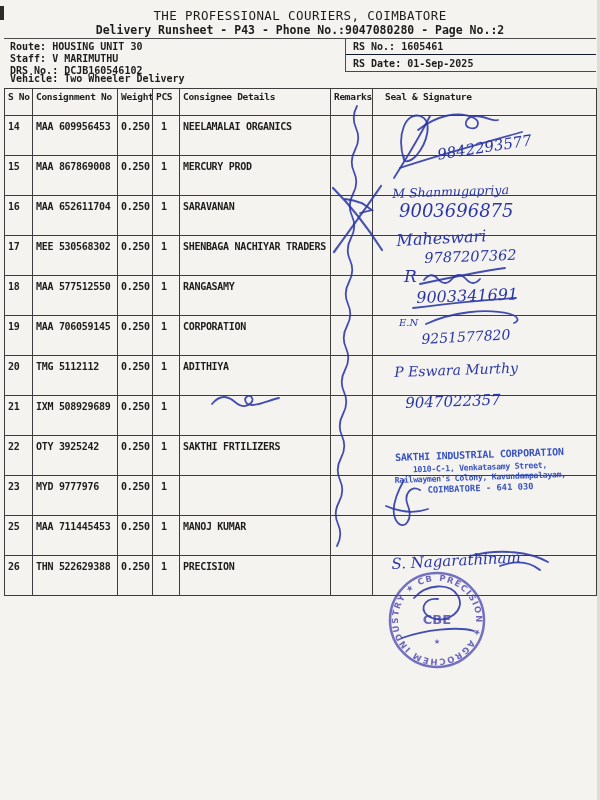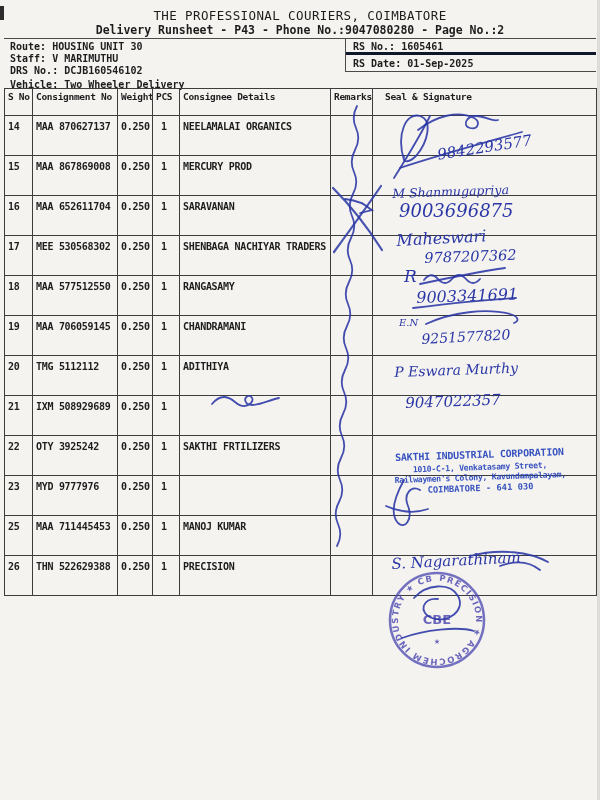--- a/index.html
+++ b/index.html
@@ -10,21 +10,21 @@
   .title { position:absolute; top:8px; left:0; width:100%; text-align:center;
            font-size:12.5px; font-weight:normal; letter-spacing:.4px; }
   .subtitle { position:absolute; top:23px; left:0; width:100%; text-align:center;
               font-size:11.5px; font-weight:bold; }
   .rule-top { position:absolute; left:4px; width:592px; top:38px; height:1px; background:#4a4a4a; }
 
   .info-line { position:absolute; left:10px; font-size:10px; font-weight:bold; white-space:pre; }
   .rs-box { position:absolute; left:345px; top:38px; width:251px; height:34px;
             border-left:1px solid #4a4a4a; border-bottom:1px solid #4a4a4a; }
   .rs-row { height:17px; font-size:10px; font-weight:bold; padding:3px 0 0 7px; white-space:pre; }
-  .rs-row.first { border-bottom:3px solid #0f172a; }
+  .rs-row.first { border-bottom:1px solid #0f172a; }
 
   table.doc { position:absolute; left:4px; top:88px; width:592px;
               border-collapse:collapse; table-layout:fixed; }
   .doc th, .doc td { border:1px solid #3d3d3d; font-weight:bold; text-align:left;
                      vertical-align:top; overflow:hidden; white-space:nowrap;
                      letter-spacing:-0.3px; }
   .doc th { font-size:9.5px; height:27px; padding:2px 0 0 3px; }
   .doc td { font-size:10px; height:40px; padding:5px 0 0 3px; }
   .doc th.seal { padding-left:12px; }
   .doc td.pcs { padding-left:8px; }
@@ -59,21 +59,21 @@
   <div class="artifact1"></div>
   <div class="artifact2"></div>
 
   <div class="title">THE PROFESSIONAL COURIERS, COIMBATORE</div>
   <div class="subtitle">Delivery Runsheet - P43 - Phone No.:9047080280 - Page No.:2</div>
   <div class="rule-top"></div>
 
   <div class="info-line" style="top:41px">Route: HOUSING UNIT 30</div>
   <div class="info-line" style="top:53px">Staff: V MARIMUTHU</div>
   <div class="info-line" style="top:65px">DRS No.: DCJB160546102</div>
-  <div class="info-line" style="top:79px">Vehicle: Two Wheeler Delivery</div>
+  <div class="info-line" style="top:73px">Vehicle: Two Wheeler Delivery</div>
 
   <div class="rs-box">
     <div class="rs-row first">RS No.: 1605461</div>
     <div class="rs-row">RS Date: 01-Sep-2025</div>
   </div>
 
   <table class="doc">
     <colgroup>
       <col style="width:28px">
         <col style="width:85px">
@@ -88,21 +88,21 @@
       <th>S No</th>
       <th>Consignment No</th>
       <th>Weight</th>
       <th>PCS</th>
       <th>Consignee Details</th>
       <th>Remarks</th>
       <th class="seal">Seal &amp; Signature</th>
     </tr>
     <tr>
           <td>14</td>
-          <td>MAA 870627137</td>
+          <td>MAA 609956453</td>
           <td>0.250</td>
           <td class="pcs">1</td>
           <td>NEELAMALAI ORGANICS</td>
           <td></td>
           <td></td>
         </tr>
     <tr>
           <td>15</td>
           <td>MAA 867869008</td>
           <td>0.250</td>
@@ -136,21 +136,21 @@
           <td class="pcs">1</td>
           <td>RANGASAMY</td>
           <td></td>
           <td></td>
         </tr>
     <tr>
           <td>19</td>
           <td>MAA 706059145</td>
           <td>0.250</td>
           <td class="pcs">1</td>
-          <td>CHANDRAMANI</td>
+          <td>CORPORATION</td>
           <td></td>
           <td></td>
         </tr>
     <tr>
           <td>20</td>
           <td>TMG 5112112</td>
           <td>0.250</td>
           <td class="pcs">1</td>
           <td>ADITHIYA</td>
           <td></td>

